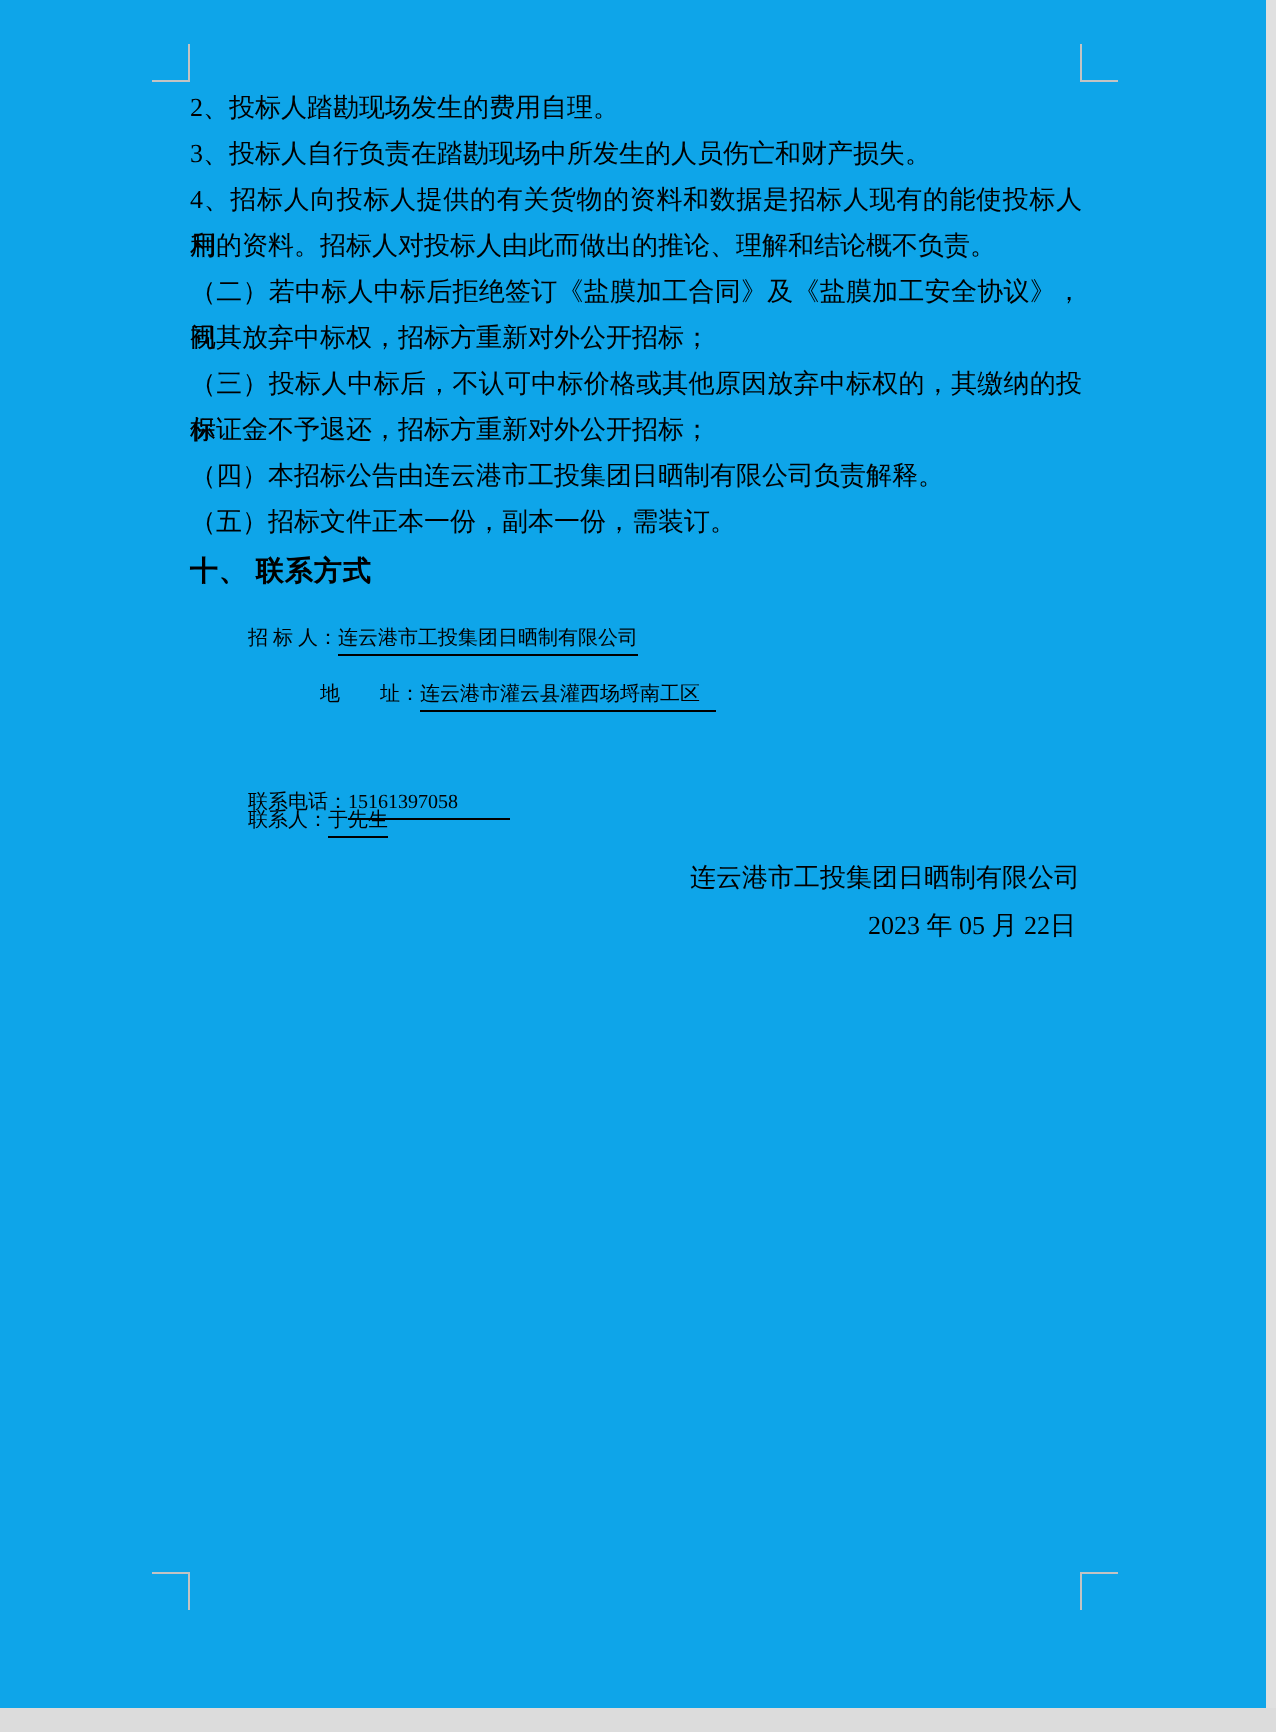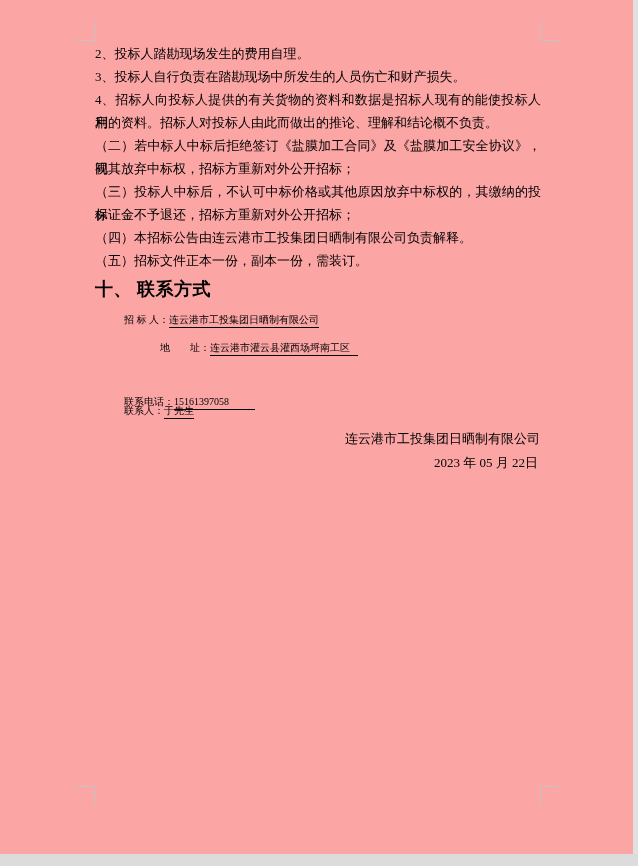--- a/index.html
+++ b/index.html
@@ -8,21 +8,21 @@
     background: #e0e0e0;
     font-family: "Liberation Serif", "DejaVu Serif", serif;
     color: #000;
     overflow: hidden;
     position: relative;
   }
   .viewport { position: absolute; left: 0; top: 0; width: 638px; height: 866px; overflow: hidden; }
   .paper {
     position: absolute; left: 0; top: 0;
     width: 633px; height: 854px;
-    background: #fca5a5;
+    background: #0ea5e9;
     text-decoration: underline;
   }
   .bg-strip-right {
     position: absolute; left: 633px; top: 0; width: 5px; height: 866px;
     background: #e0e0e0;
   }
   .bg-strip-bottom {
     position: absolute; left: 0; top: 854px; width: 638px; height: 12px;
     background: #dcdcdc;
   }
@@ -40,21 +40,21 @@
   .bline { height: 23px; }
   .bline.fill {
     white-space: normal;
     text-align: justify;
     text-align-last: justify;
     text-justify: inter-character;
   }
 
   .section-heading {
     position: absolute; left: 95px; top: 277px;
-    font-size: 18px; font-weight: bold;
+    font-size: 14px; font-weight: bold;
     white-space: nowrap; letter-spacing: 0.5px;
   }
   .contact-row { position: absolute; left: 124px; font-size: 10px; white-space: nowrap; }
   .contact-row .value {
     display: inline-block;
     border-bottom: 1px solid #000;
     line-height: 15px;
   }
 
   .signature {

